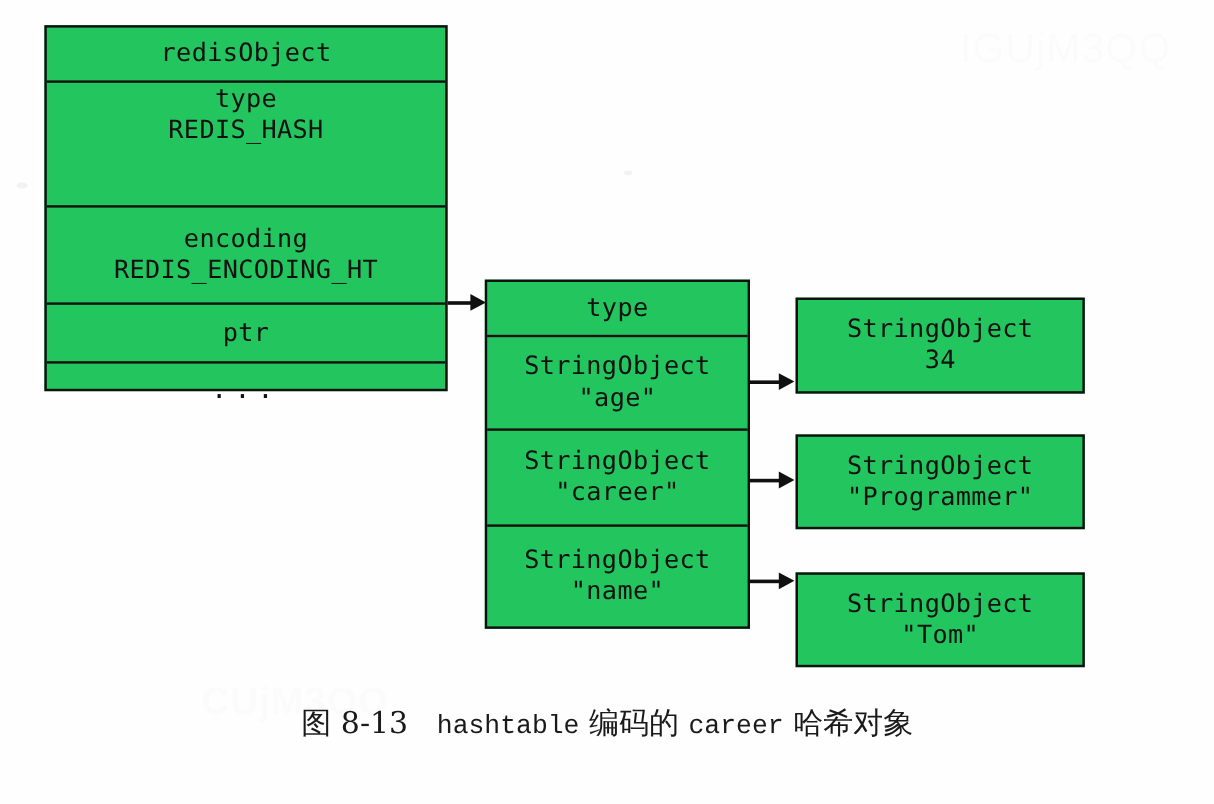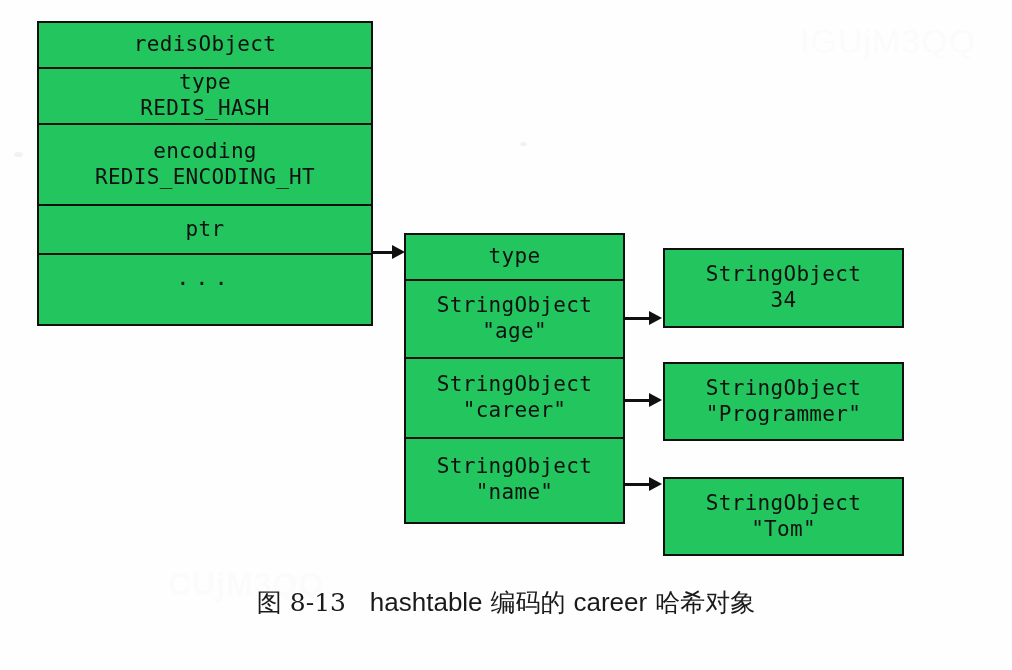--- a/index.html
+++ b/index.html
@@ -63,21 +63,21 @@
     letter-spacing: 0.3px;
     white-space: pre;
     text-align: center;
   }
   .row + .row { border-top: 2.4px solid #101010; }
 
   
   #redis-object-box { left: 37px; top: 21px; width: 336px; height: 305px; }
   #ro-title    { height: 44px; }
   #ro-type     { height: 56px; }
-  #ro-encoding { height: 81px; }
+  #ro-encoding { height: 81px; margin-top: 48px; }
   #ro-ptr      { height: 49px; text-align: center; }
   #ro-rest     { height: 49px; }
   #ro-rest .dots {
     letter-spacing: 6px;
     font-size: 22px;
   }
 
   
   #dict-box { left: 404px; top: 233px; width: 221px; height: 291px; }
   #dict-title  { height: 44px; }
@@ -125,22 +125,22 @@
     left: 0;
     top: 586px;
     width: 1012px;
     text-align: center;
     font-family: "DejaVu Serif", "Liberation Serif", serif;
     font-size: 25px;
     color: #1a1a1a;
     white-space: pre;
   }
   #figure-caption .cap-mono {
-    font-family: Liberation Sans, sans-serif;
-    font-size: 26px;
+    font-family: Liberation Mono, monospace;
+    font-size: 22px;
   }
 </style>
 </head>
 <body>
 
 <div id="stage">
 
   <div class="watermark wm-top">IGUjM3QQ</div>
   <div class="watermark wm-bottom">CUjM3QQ</div>
   <div class="speck speck-left"></div>

